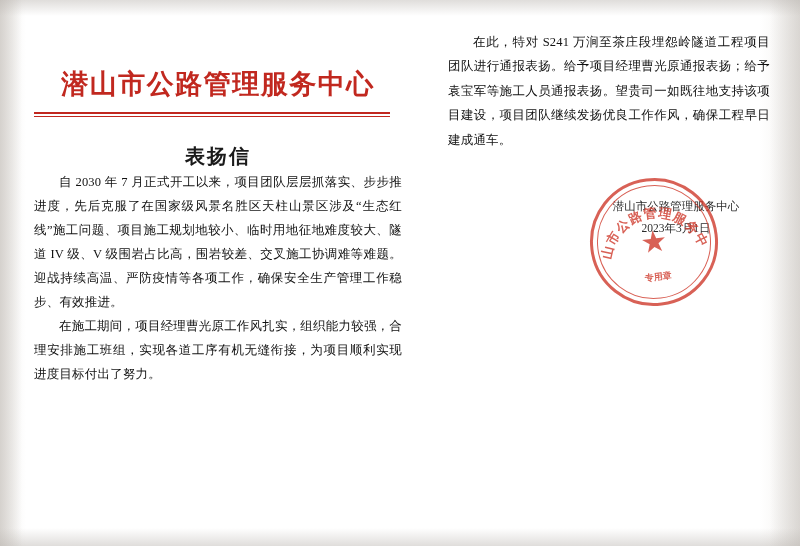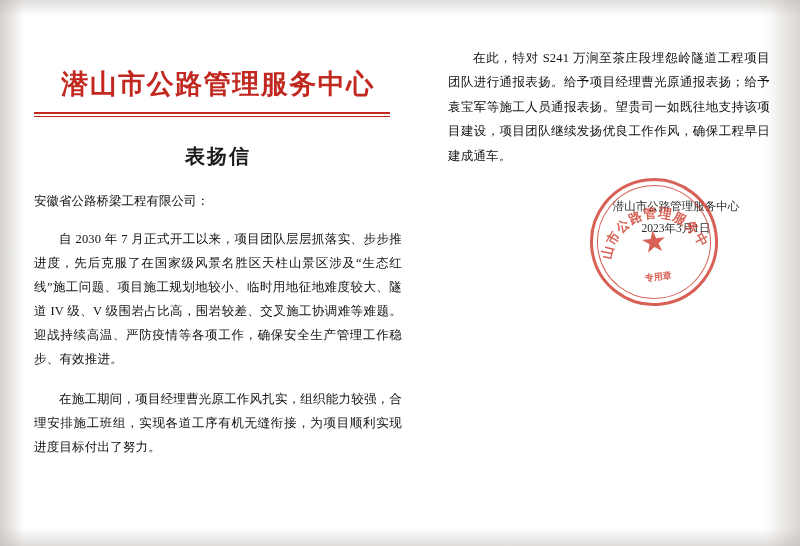--- a/index.html
+++ b/index.html
@@ -90,21 +90,21 @@
     margin-top: 22px;
     font-size: 12.5px;
     color: #111;
     line-height: 1.5;
   }
   .body-p {
     font-size: 12.5px;
     color: #111;
     line-height: 1.92;
     text-indent: 25px;
-    margin-top: 16px;
+    margin-top: 0;
     text-align: justify;
     letter-spacing: 0.2px;
   }
 
   
   .col-right {
     position: absolute;
     left: 448px;
     top: 30px;
     width: 322px;
@@ -181,21 +181,20 @@
 <div class="page">
   <div class="paper"></div>
 
   <div class="col-left">
     <div class="letterhead">潜山市公路管理服务中心</div>
     <div class="rule"></div>
     <div class="rule thin"></div>
 
     <div class="doc-title">表扬信</div>
 
-    <div class="recipient">安徽省公路桥梁工程有限公司：</div>
 
     <div class="body-p">自 2030 年 7 月正式开工以来，项目团队层层抓落实、步步推进度，先后克服了在国家级风景名胜区天柱山景区涉及“生态红线”施工问题、项目施工规划地较小、临时用地征地难度较大、隧道 IV 级、V 级围岩占比高，围岩较差、交叉施工协调难等难题。迎战持续高温、严防疫情等各项工作，确保安全生产管理工作稳步、有效推进。</div>
     <div class="body-p">在施工期间，项目经理曹光原工作风扎实，组织能力较强，合理安排施工班组，实现各道工序有机无缝衔接，为项目顺利实现进度目标付出了努力。</div>
   </div>
 
   <div class="col-right">
     <div class="body-p right">在此，特对 S241 万涧至茶庄段埋怨岭隧道工程项目团队进行通报表扬。给予项目经理曹光原通报表扬；给予袁宝军等施工人员通报表扬。望贵司一如既往地支持该项目建设，项目团队继续发扬优良工作作风，确保工程早日建成通车。</div>
   </div>
 
   <div class="sign-block">

